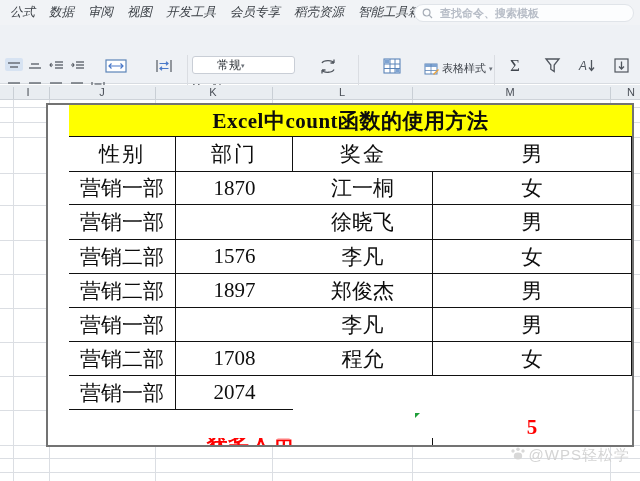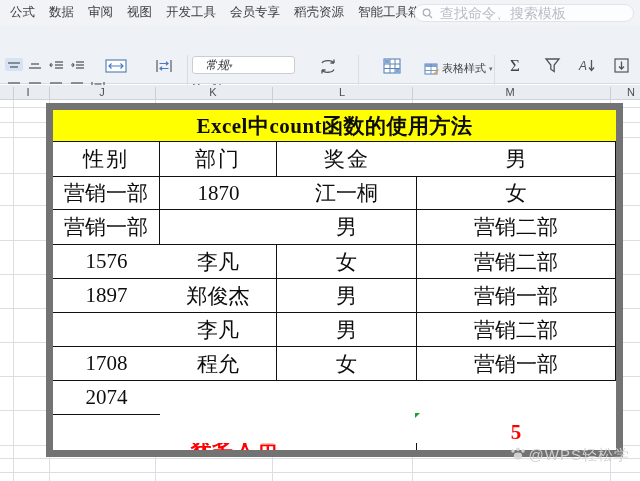--- a/index.html
+++ b/index.html
@@ -4,58 +4,58 @@
 <style>
   html,body{margin:0;padding:0;}
   body{
     position:relative;width:640px;height:481px;overflow:hidden;background:#fff;
     font-family:"Liberation Sans","DejaVu Sans",sans-serif;
     -webkit-font-smoothing:antialiased;
   }
   
   .menubar{position:absolute;left:0;top:0;width:640px;height:25px;background:#f1f3f6;
     display:flex;align-items:center;padding-left:10px;box-sizing:border-box;gap:14px;}
-  .menubar .mitem{font-size:12.5px;color:#3a3f45;white-space:nowrap;cursor:default;}
+  .menubar .mitem{font-size:12.5px;color:#3a3f45;white-space:nowrap;cursor:default;font-style:italic;}
   .searchbox{position:absolute;top:4px;right:6px;width:204px;height:16px;border:1px solid #e0e4e9;
     border-radius:9px;background:#fcfdfe;display:flex;align-items:center;padding:0 7px;gap:5px;}
-  .searchbox input{border:none;outline:none;background:transparent;font-size:14px;width:100%;
-    font-family:"Liberation Sans","DejaVu Sans",sans-serif;color:#7b828c;}
+  .searchbox input{border:none;outline:none;background:transparent;font-size:11px;width:100%;
+    font-family:"Liberation Sans","DejaVu Sans",sans-serif;color:#7b828c;font-weight:bold;}
   .searchbox input::placeholder{color:#b7bdc7;}
   
   .toolbar{position:absolute;left:0;top:25px;width:640px;height:59px;background:#eef1f5;
     border-bottom:1px solid #d8dce1;box-sizing:border-box;}
   .sep{position:absolute;top:30px;width:1px;height:46px;background:#dadde2;}
   .alignrow{position:absolute;display:flex;gap:3px;}
   .aicon{width:18px;height:13px;display:flex;align-items:center;justify-content:center;border-radius:2px;}
   .aicon.sel{background:#d7e3f2;}
   .bigbtn{position:absolute;top:32px;height:45px;display:flex;flex-direction:column;align-items:center;
     justify-content:space-between;font-size:11px;color:#3e434a;white-space:nowrap;}
   .lblrow{display:flex;align-items:center;gap:1px;}
   .caret{font-size:7px;color:#6a7078;line-height:1;}
   .numfmt{position:absolute;left:192px;top:31px;width:103px;height:18px;background:#fff;
     border:1px solid #c9ced6;border-radius:3px;display:flex;align-items:center;box-sizing:border-box;
-    padding:0 12px;font-size:12px;color:#33383e;font-style:italic;}
+    padding:0 24px;font-size:12px;color:#33383e;}
   .numicons{position:absolute;left:193px;top:57px;display:flex;align-items:center;gap:8px;
     color:#43484f;font-size:12px;}
   .numicons .sm{font-size:9px;letter-spacing:0;}
   .stackbtn{position:absolute;display:flex;align-items:center;gap:3px;font-size:11px;color:#3e434a;white-space:nowrap;}
   .cornerglyph{position:absolute;width:6px;height:6px;border-right:1px solid #979da6;border-bottom:1px solid #979da6;}
   
   .colheader{position:absolute;left:0;top:85px;width:640px;height:15px;background:#e9edf1;
     border-bottom:1px solid #ced3d9;box-sizing:border-box;}
   .colletter{position:absolute;top:1px;font-size:11px;color:#4a4f57;transform:translateX(-50%);}
   .coltick{position:absolute;top:2px;width:1px;height:12px;background:#c9cfd5;}
   
   .sheet{position:absolute;left:0;top:100px;width:640px;height:381px;background:#fff;}
   .gl-h{position:absolute;left:0;width:640px;height:1px;background:#dbdee3;}
   .gl-v{position:absolute;top:0;width:1px;height:381px;background:#dbdee3;}
   
-  .xtable{position:absolute;left:46px;top:103px;border:7px solid #737373;background:#fff;
+  .xtable{position:absolute;left:46px;top:103px;border:2px solid #737373;background:#fff;
     display:grid;grid-template-columns:107px 117px 140px 199px;
-    grid-template-rows:32px 35px 33px 35px 34px 34px 34px 34px 34px 35px;}
+    grid-template-rows:32px 35px 33px 35px 34px 34px 34px 34px 34px 35px;padding-left:21px;}
   .tc{border-right:1.5px solid #111;border-bottom:1.5px solid #111;display:flex;align-items:center;
     justify-content:center;font-family:"Liberation Serif","DejaVu Serif",serif;font-size:21px;
     color:#0d0d0d;box-sizing:border-box;overflow:hidden;}
   .tc.lastcol{border-right:none;}
   .tc.lastrow{border-bottom:none;}
   .tc.titlecell{grid-column:1/5;background:#ffff00;font-weight:600;font-size:21px;letter-spacing:.5px;}
   .tc.hdr{font-weight:500;letter-spacing:2px;}
   .tc.red{color:#ff0000;font-weight:600;letter-spacing:1px;}
   .tc.spans3{grid-column:1/4;margin-top:28px;}
   .fx-flag{position:absolute;left:415px;top:413px;width:0;height:0;
@@ -356,20 +356,21 @@
 
   <div class="tc">男</div>
   <div class="tc">营销一部</div>
   <div class="tc lastcol">1870</div>
 
   <div class="tc">江一桐</div>
   <div class="tc">女</div>
   <div class="tc">营销一部</div>
   <div class="tc lastcol"></div>
 
+  <div class="tc">徐晓飞</div>
   <div class="tc">男</div>
   <div class="tc">营销二部</div>
   <div class="tc lastcol">1576</div>
 
   <div class="tc">李凡</div>
   <div class="tc">女</div>
   <div class="tc">营销二部</div>
   <div class="tc lastcol">1897</div>
 
   <div class="tc">郑俊杰</div>

